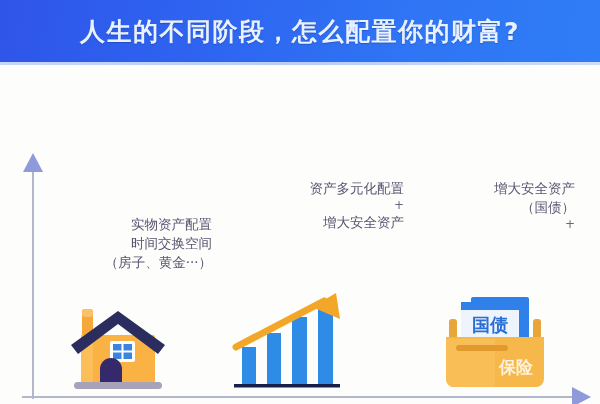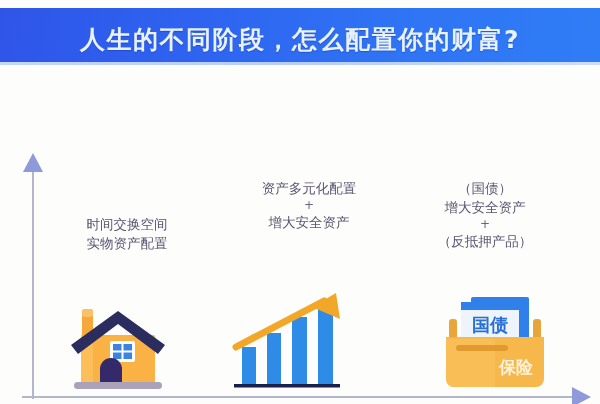--- a/index.html
+++ b/index.html
@@ -14,21 +14,21 @@
     position: relative;
     width: 600px;
     height: 404px;
     overflow: hidden;
     background: #fdfdfb;
   }
 
   
   #header {
     position: absolute;
-    left: 0; top: 8px;
+    left: 0; top: 0;
     width: 600px;
     height: 62px;
     background: linear-gradient(100deg, #2f55e8 0%, #2e63f0 32%, #2f74f4 66%, #2f7df6 100%);
     text-decoration: underline;
   }
   #header-title {
     position: absolute;
     left: 0; top: 0;
     width: 600px;
     height: 62px;
@@ -92,21 +92,21 @@
     top: 322px;
     width: 0; height: 0;
     border-top: 10px solid transparent;
     border-bottom: 10px solid transparent;
     border-left: 19px solid #8e9ada;
   }
 
   
   .caption {
     position: absolute;
-    text-align: center;
+    text-align: right;
     color: #5a5470;
     font-size: 13.5px;
     line-height: 19px;
     white-space: nowrap;
   }
   .caption .ln { display: block; }
   .caption .plus {
     display: block;
     font-size: 12px;
     line-height: 15px;
@@ -150,35 +150,35 @@
   <div id="header-underline"></div>
 
   <div id="plot">
 
     <div id="axis-y"></div>
     <div id="axis-y-arrow"></div>
     <div id="axis-x"></div>
     <div id="axis-x-arrow"></div>
 
     <div class="caption" id="caption-youth">
+      <span class="ln">实物资产配置</span>
       <span class="ln">时间交换空间</span>
-      <span class="ln">实物资产配置</span>
+      <span class="ln">（房子、黄金···）</span>
     </div>
 
     <div class="caption" id="caption-prime">
       <span class="ln">资产多元化配置</span>
       <span class="plus">+</span>
       <span class="ln">增大安全资产</span>
     </div>
 
     <div class="caption" id="caption-elder">
+      <span class="ln">增大安全资产</span>
       <span class="ln">（国债）</span>
-      <span class="ln">增大安全资产</span>
       <span class="plus">+</span>
-      <span class="ln">（反抵押产品）</span>
     </div>
 
     <div id="ill-house">
       <svg viewBox="0 0 112 98" width="112" height="98">
 
         <rect x="20" y="12" width="11" height="30" rx="3" fill="#f6a83a"></rect>
         <rect x="20" y="12" width="11" height="8" rx="3" fill="#f9c169"></rect>
 
         <rect x="19" y="38" width="74" height="48" rx="2" fill="#f9b243"></rect>
         <rect x="19" y="38" width="12" height="48" fill="#fbbe58"></rect>

